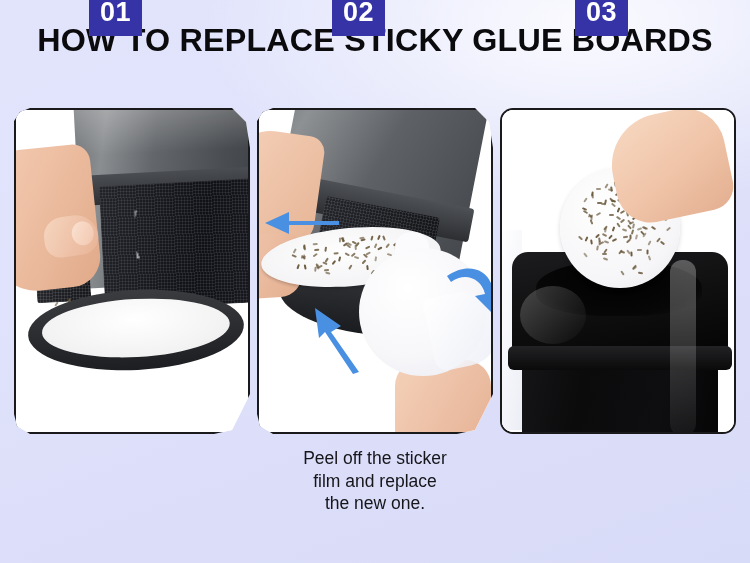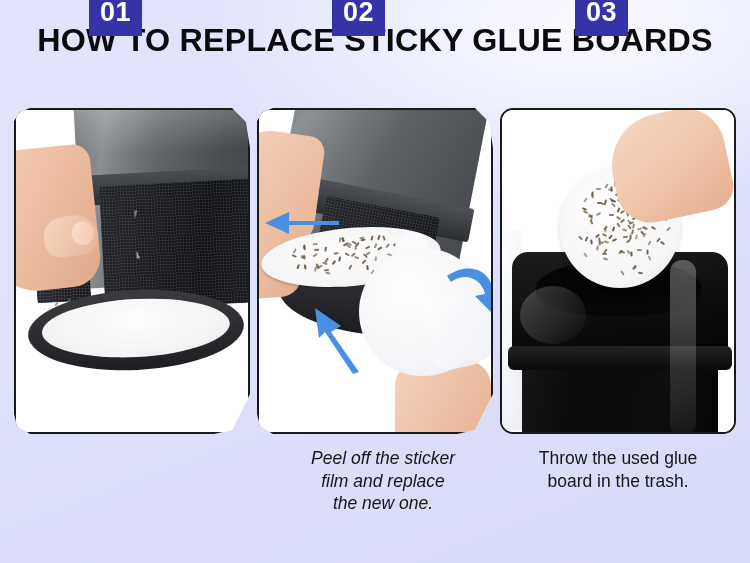--- a/index.html
+++ b/index.html
@@ -102,21 +102,21 @@
     top: 447px;
     width: 246px;
     text-align: center;
     font-family: "Liberation Sans", sans-serif;
     font-size: 17.5px;
     line-height: 22.5px;
     color: #15151a;
     white-space: pre-line;
   }
   .caption.c1 { left: 9px; }
-  .caption.c2 { left: 260px; font-style: italic; }
+  .caption.c2 { left: 252px; }
   .caption.c3 { left: 495px; }
 
   
   .zapper-body {
     position: absolute;
     left: 62px; top: -16px;
     width: 186px; height: 190px;
     background: linear-gradient(100deg,#6d7073 0%, #8b8e91 16%, #63666a 40%, #4a4d51 72%, #3a3d41 100%);
     border-radius: 12px 10px 6px 6px;
     transform: rotate(-3deg);
@@ -774,16 +774,14 @@
 
   </div>
 
   <div class="badge b1">01</div>
   <div class="badge b2">02</div>
   <div class="badge b3">03</div>
 
   <div class="caption c2">Peel off the sticker
 film and replace
 the new one.</div>
-  <div class="caption c3">Throw the used glue
-board in the trash.</div>
 
 </div>
 
 </body></html>

